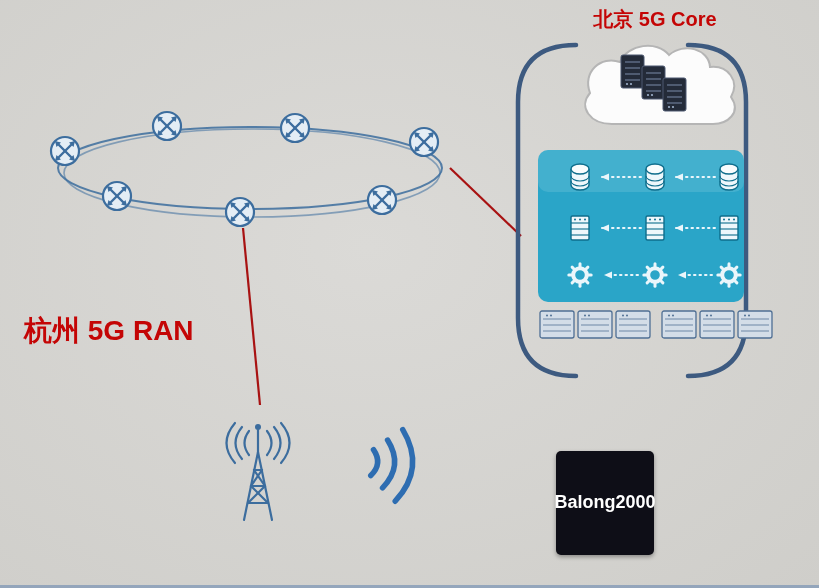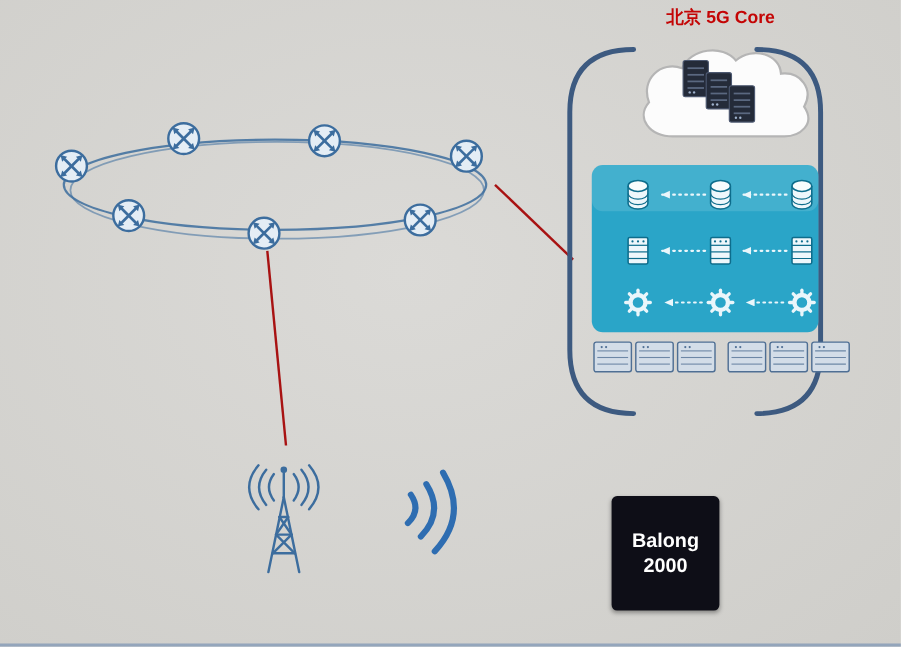--- a/index.html
+++ b/index.html
@@ -48,28 +48,28 @@
   .gear-teeth line{stroke:var(--panel-icon-white,#eaf6fb);stroke-width:3;stroke-linecap:round;}
   .dotarrow{stroke:var(--panel-icon-white,#eaf6fb);stroke-width:2;stroke-dasharray:1.5 4;stroke-linecap:round;fill:none;}
   #ah path{fill:var(--panel-icon-white,#eaf6fb);}
   .dev-body{fill:var(--device-gray,#d3dde8);stroke:var(--device-stroke,#4f6f94);stroke-width:1.3;}
   .dev-line{stroke:#6d87a6;stroke-width:1;}
   .dev-dot{fill:var(--device-stroke,#4f6f94);}
 
   
   .label{position:absolute;color:var(--label-red,#c40505);font-weight:700;text-align:center;line-height:1.18;}
   .label-transport{left:58px;top:26px;width:182px;font-size:30px;}
-  .label-core{left:552px;top:8px;width:206px;font-size:16px;}
+  .label-core{left:552px;top:8px;width:206px;font-size:20px;}
   .label-ran{left:24px;top:314px;width:230px;font-size:28px;text-align:left;}
 
   
   .chip{
     position:absolute;left:556px;top:451px;width:98px;height:104px;
     background:var(--chip-black,#0e0e17);color:var(--chip-text,#ffffff);
-    border-radius:5px;display:flex;flex-direction:column;align-items:center;justify-content:center;
+    border-radius:5px;display:flex;flex-direction:row;align-items:center;justify-content:center;
     font-weight:700;font-size:18px;line-height:1.3;
     box-shadow:0 2px 4px rgba(0,0,0,.35);
   }
 
   .bottombar{position:absolute;left:0;bottom:0;width:100%;height:3px;background:#7f97b6;opacity:.75;}
 </style>
 </head>
 <body>
 
 <div class="stage">
@@ -231,20 +231,21 @@
       <use href="#dev" x="38" y="0"></use>
       <use href="#dev" x="76" y="0"></use>
     </g>
   </svg>
 
   <div class="label label-transport">
   </div>
 
   <div class="label label-core">北京 5G Core</div>
 
+  <div class="label label-ran">杭州 5G RAN</div>
 
   <div class="chip">
     <div>Balong</div>
     <div>2000</div>
   </div>
 
   <div class="bottombar"></div>
 </div>
 
 </body></html>

